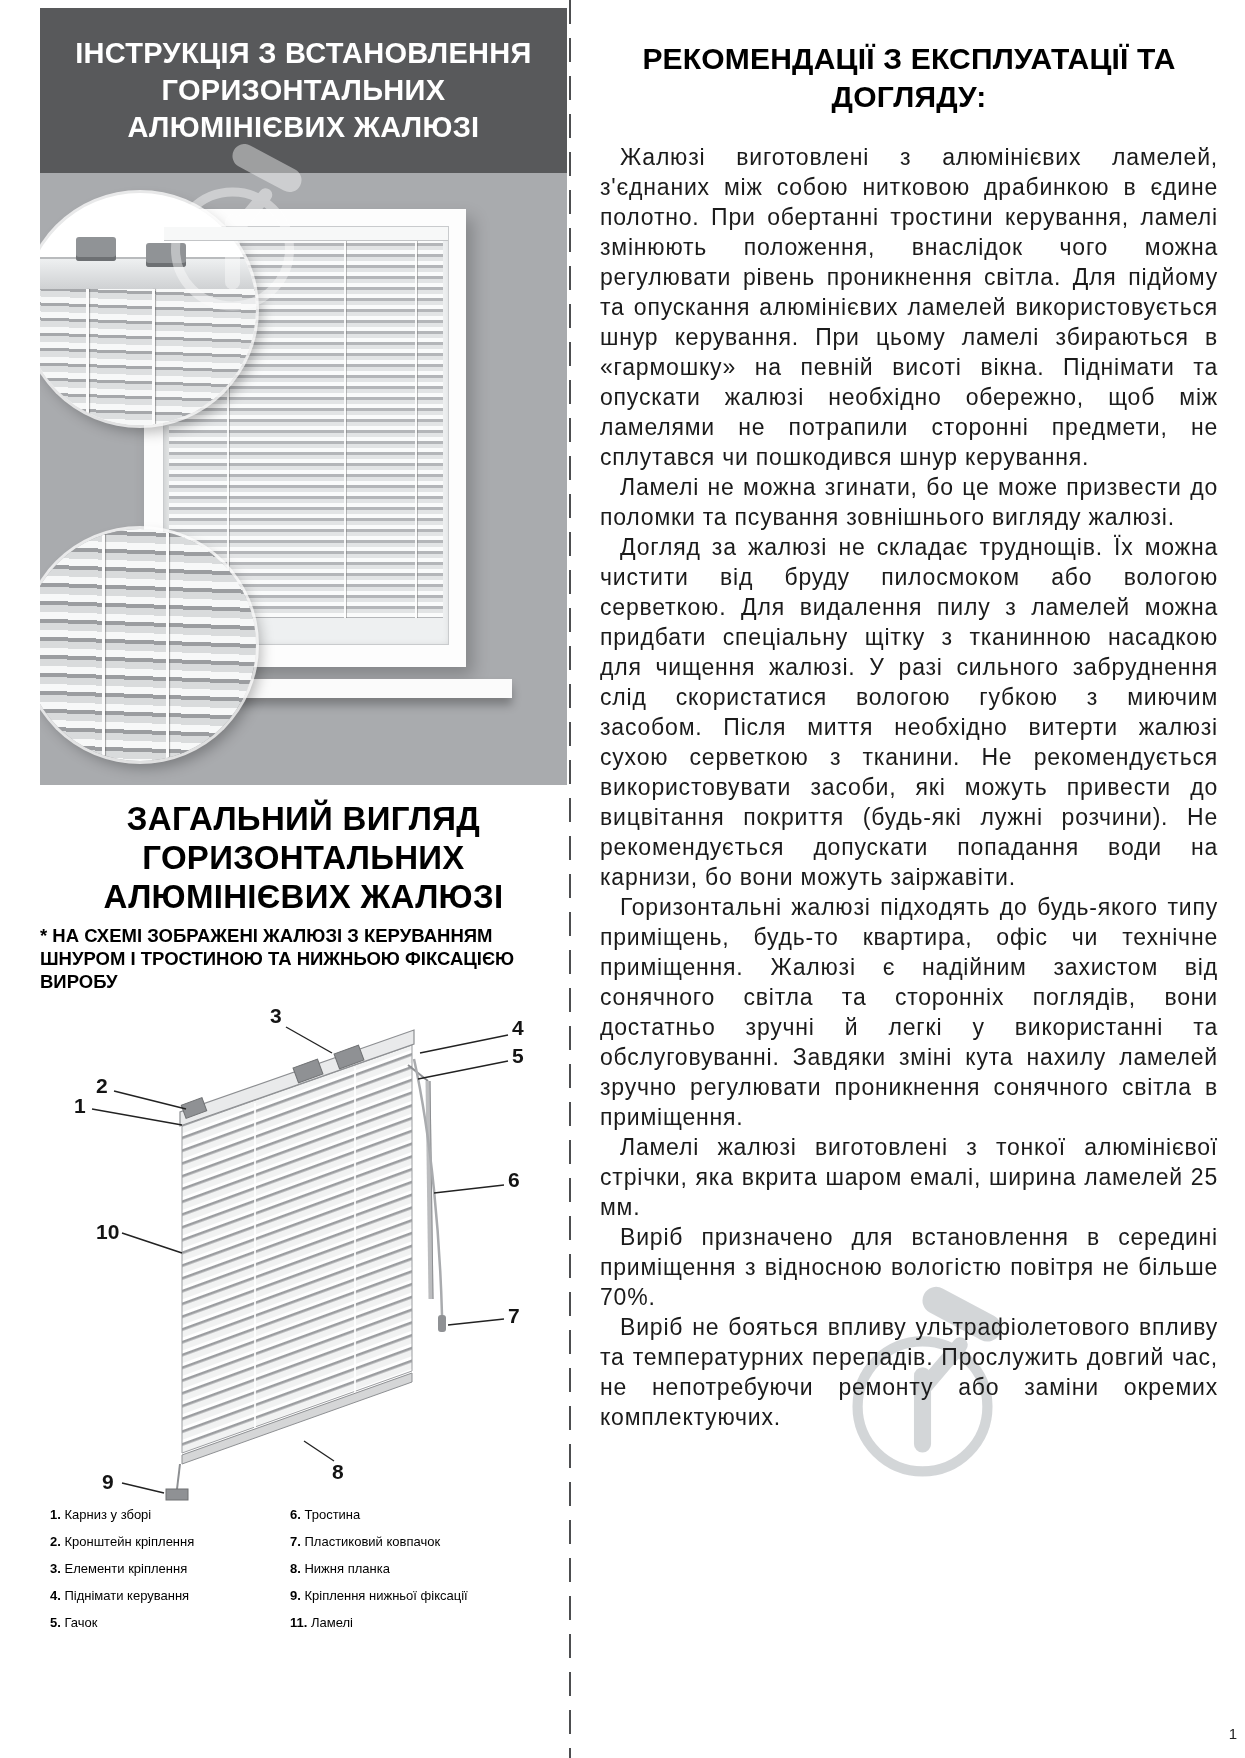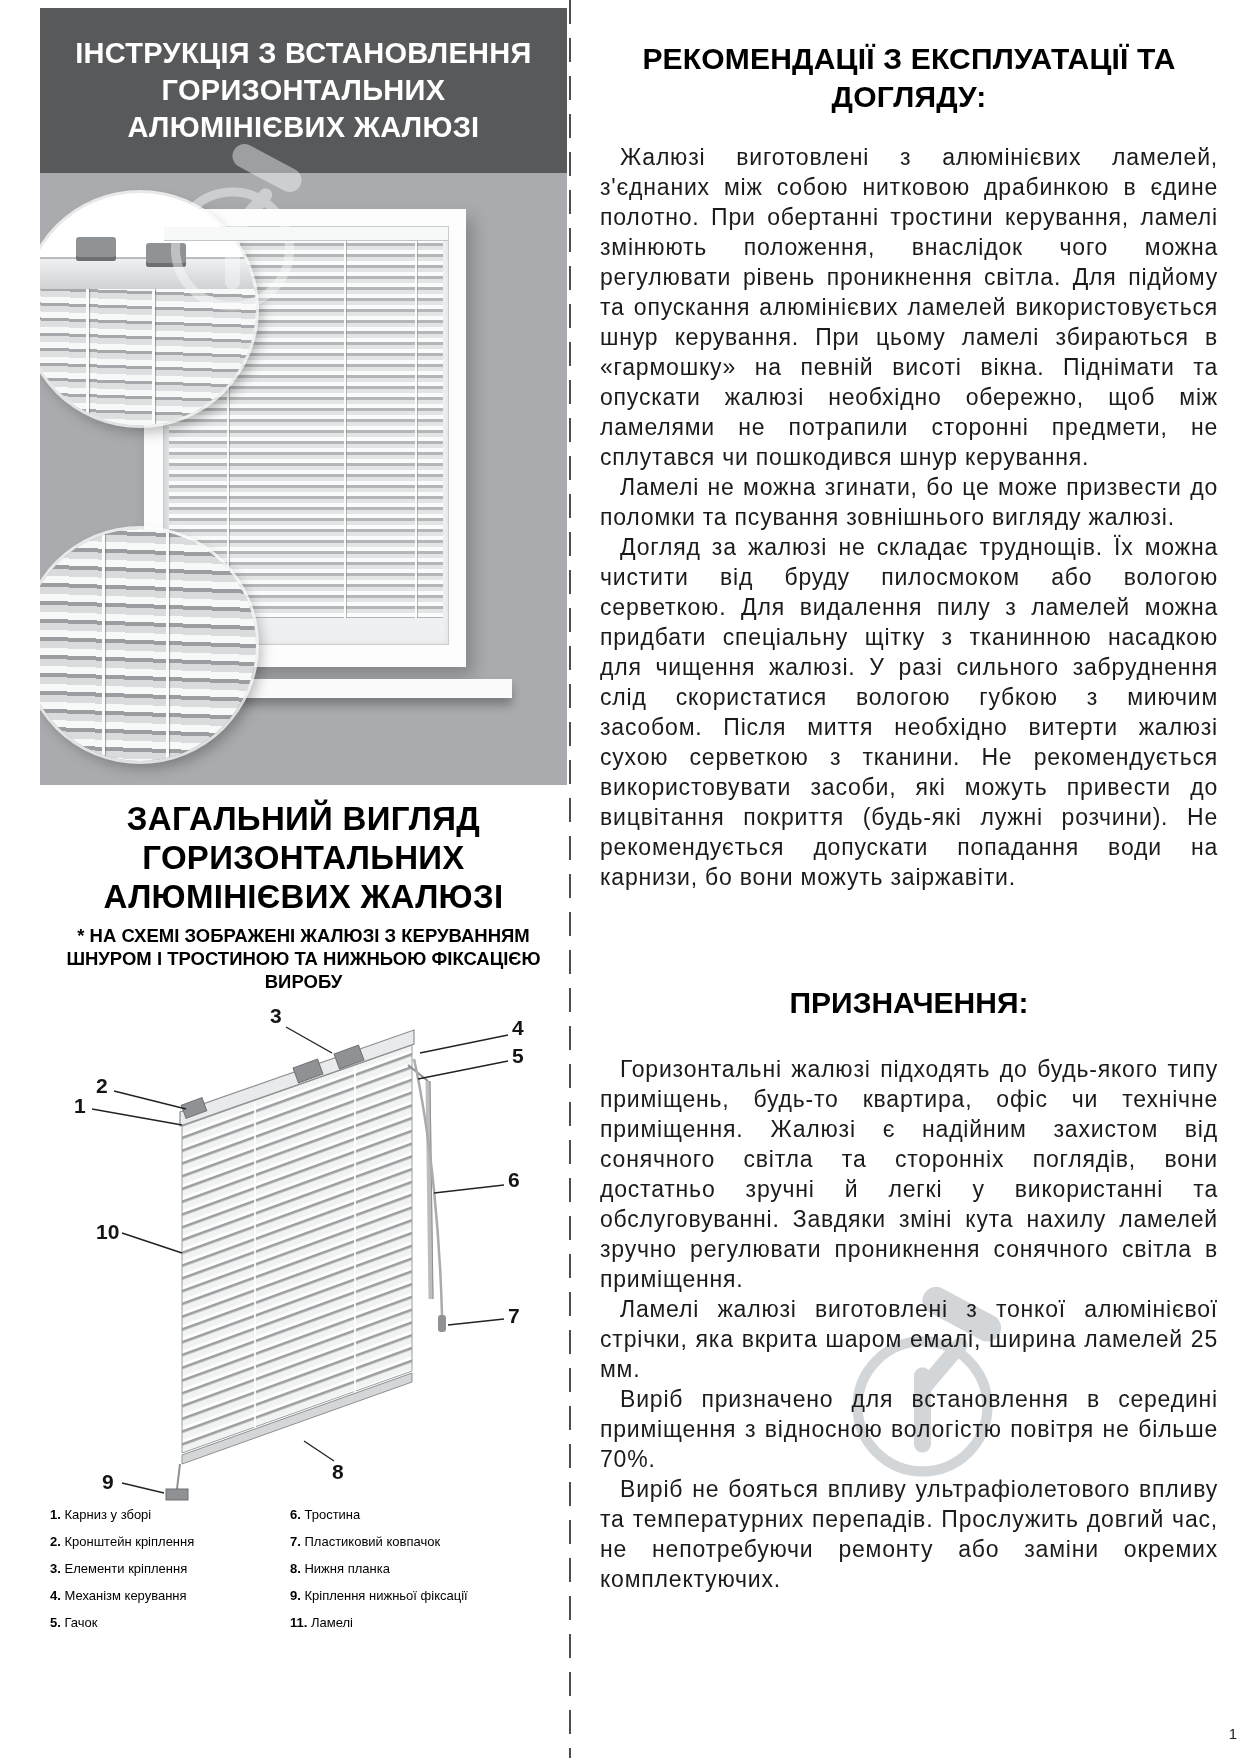--- a/index.html
+++ b/index.html
@@ -28,21 +28,21 @@
   .ct-bracket{position:absolute;width:40px;height:24px;background:#909396;border-radius:3px;box-shadow:inset 0 -4px 0 #6d7073;}
   .ct-b1{left:52px;top:44px;}
   .ct-b2{left:122px;top:50px;}
   .ct-slats{position:absolute;left:0;right:0;top:96px;bottom:0;
     background:repeating-linear-gradient(182deg,#f7f8f8 0 6px,#a6a8ab 6px 9px,#dddfe0 9px 15px);}
   .circle-bottom{left:-16px;top:356px;width:232px;height:232px;
     background:repeating-linear-gradient(182deg,#f7f8f8 0 7px,#9b9da0 7px 11px,#d9dbdc 11px 18px);}
   .vcord{position:absolute;top:0;bottom:0;width:3px;background:#fcfcfc;box-shadow:1px 0 1px rgba(80,80,80,.5);}
 
   .overview-title{margin-top:14px;text-align:center;font-weight:bold;font-size:33px;line-height:39px;letter-spacing:.3px;color:#000;}
-  .overview-note{margin-top:8px;text-align:center;font-weight:bold;font-size:18.5px;line-height:23px;color:#000;}
+  .overview-note{margin-top:8px;font-weight:bold;font-size:18.5px;line-height:23px;color:#000;}
 
   .diagram{position:relative;margin-top:8px;height:500px;}
   .diagram-svg{display:block;}
   .diagram-svg text{font-family:"Liberation Sans",sans-serif;font-weight:bold;font-size:21px;fill:#141414;}
   .diagram-svg .leader{stroke:#222;stroke-width:1.4;}
 
   .legend{display:flex;font-size:13px;line-height:27px;color:#000000;}
   .legend-col-1{width:250px;padding-left:10px;box-sizing:border-box;}
   .legend-col-2{flex:1;}
   .legend-item .num{font-weight:bold;}
@@ -170,21 +170,21 @@
       <text x="292" y="478">8</text>
       <text x="62" y="488">9</text>
     </svg>
   </div>
 
   <div class="legend">
     <div class="legend-col-1">
       <div class="legend-item"><span class="num">1.</span> <span>Карниз у зборі</span></div>
       <div class="legend-item"><span class="num">2.</span> <span>Кронштейн кріплення</span></div>
       <div class="legend-item"><span class="num">3.</span> <span>Елементи кріплення</span></div>
-      <div class="legend-item"><span class="num">4.</span> <span>Механізм керування</span></div>
+      <div class="legend-item"><span class="num">4.</span> <span>Піднімати керування</span></div>
       <div class="legend-item"><span class="num">5.</span> <span>Гачок</span></div>
     </div>
     <div class="legend-col-2">
       <div class="legend-item"><span class="num">6.</span> <span>Тростина</span></div>
       <div class="legend-item"><span class="num">7.</span> <span>Пластиковий ковпачок</span></div>
       <div class="legend-item"><span class="num">8.</span> <span>Нижня планка</span></div>
       <div class="legend-item"><span class="num">9.</span> <span>Кріплення нижньої фіксації</span></div>
       <div class="legend-item"><span class="num">11.</span> <span>Ламелі</span></div>
     </div>
   </div>
@@ -195,21 +195,20 @@
 <div class="col-right">
 
   <h1 class="rec-title">РЕКОМЕНДАЦІЇ З ЕКСПЛУАТАЦІЇ ТА ДОГЛЯДУ:</h1>
 
   <div class="body-text">
     <p>Жалюзі виготовлені з алюмінієвих ламелей, з'єднаних між собою нитковою драбинкою в єдине полотно. При обертанні тростини керування, ламелі змінюють положення, внаслідок чого можна регулювати рівень проникнення світла. Для підйому та опускання алюмінієвих ламелей використовується шнур керування. При цьому ламелі збираються в «гармошку» на певній висоті вікна. Піднімати та опускати жалюзі необхідно обережно, щоб між ламелями не потрапили сторонні предмети, не сплутався чи пошкодився шнур керування.</p>
     <p>Ламелі не можна згинати, бо це може призвести до поломки та псування зовнішнього вигляду жалюзі.</p>
     <p>Догляд за жалюзі не складає труднощів. Їх можна чистити від бруду пилосмоком або вологою серветкою. Для видалення пилу з ламелей можна придбати спеціальну щітку з тканинною насадкою для чищення жалюзі. У разі сильного забруднення слід скористатися вологою губкою з миючим засобом. Після миття необхідно витерти жалюзі сухою серветкою з тканини. Не рекомендується використовувати засоби, які можуть привести до вицвітання покриття (будь-які лужні розчини). Не рекомендується допускати попадання води на карнизи, бо вони можуть заіржавіти.</p>
   </div>
 
-  <h2 class="purpose-title">ПРИЗНАЧЕННЯ:</h2>
 
   <div class="body-text">
     <p>Горизонтальні жалюзі підходять до будь-якого типу приміщень, будь-то квартира, офіс чи технічне приміщення. Жалюзі є надійним захистом від сонячного світла та сторонніх поглядів, вони достатньо зручні й легкі у використанні та обслуговуванні. Завдяки зміні кута нахилу ламелей зручно регулювати проникнення сонячного світла в приміщення.</p>
     <p>Ламелі жалюзі виготовлені з тонкої алюмінієвої стрічки, яка вкрита шаром емалі, ширина ламелей 25 мм.</p>
     <p>Виріб призначено для встановлення в середині приміщення з відносною вологістю повітря не більше 70%.</p>
     <p>Виріб не бояться впливу ультрафіолетового впливу та температурних перепадів. Прослужить довгий час, не непотребуючи ремонту або заміни окремих комплектуючих.</p>
   </div>
 
   <svg class="watermark wm-bottom" viewBox="0 0 100 120">
     <g fill="none" stroke="currentColor">

